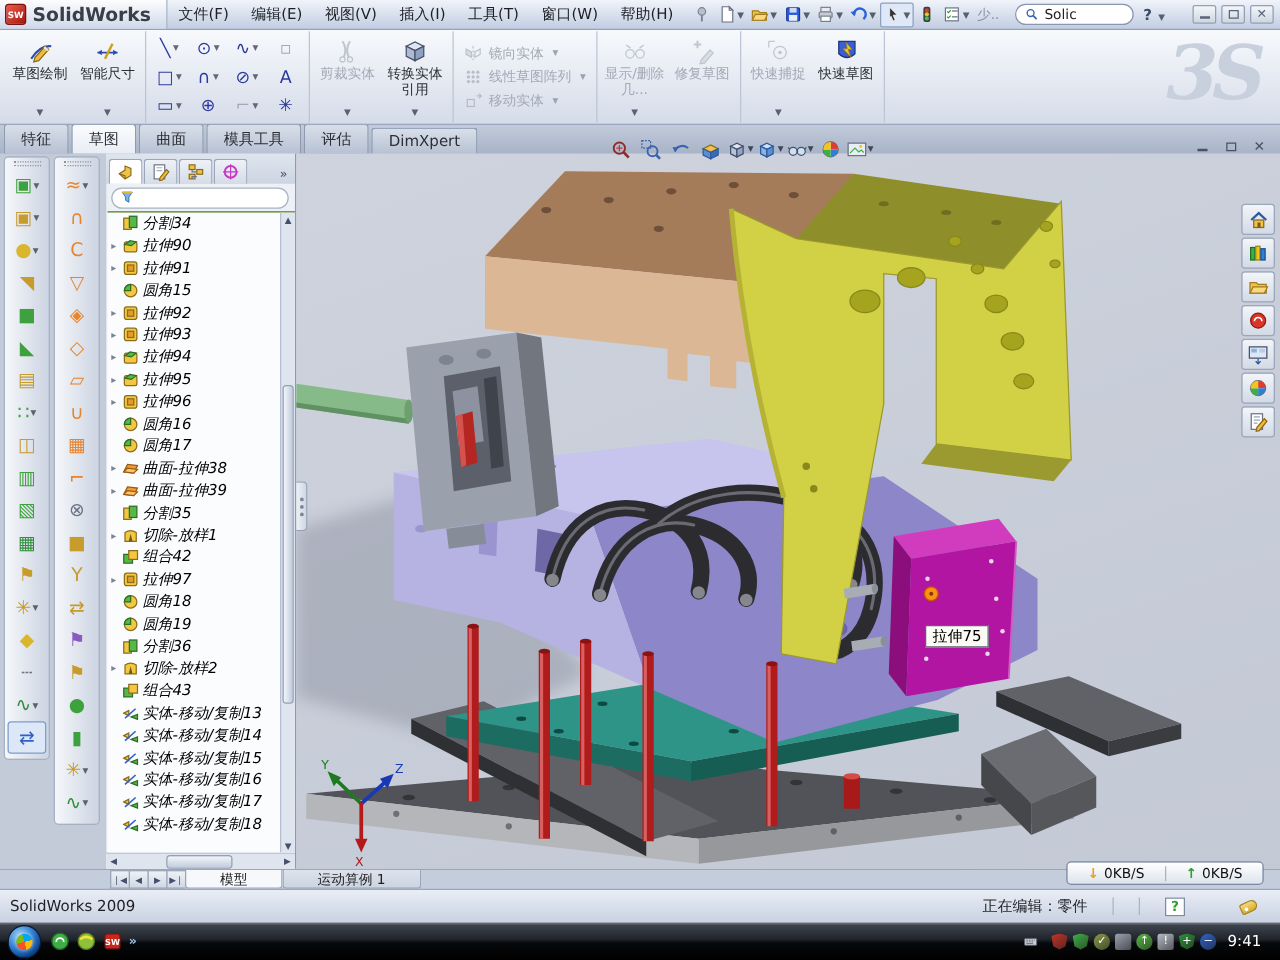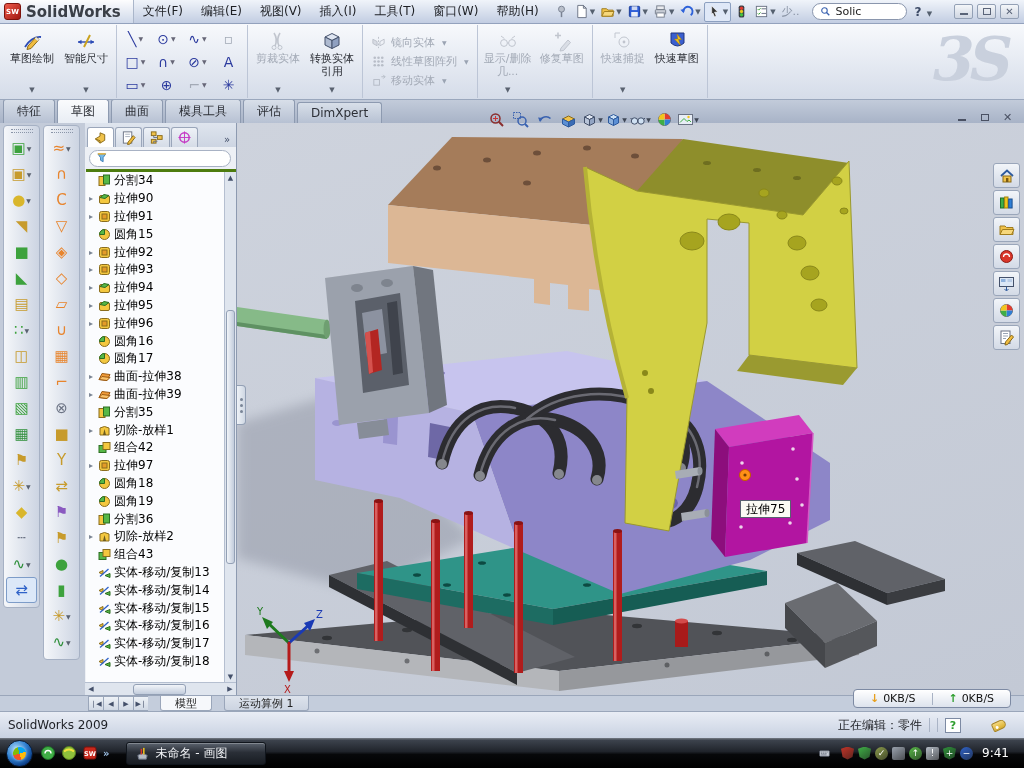--- a/index.html
+++ b/index.html
@@ -79,21 +79,21 @@
   .ptabs { display:flex; align-items:flex-end; padding:2px 2px 0; height:24px;
            background:linear-gradient(#dfe5ee,#cdd5e2); }
   .ptab { width:27px; height:20px; border:1px solid #9aa6ba; border-bottom:none; border-radius:3px 3px 0 0;
           background:linear-gradient(#eef2f7,#d5dce7); display:flex; align-items:center; justify-content:center; margin-right:1px; }
   .ptab.act { background:#fff; }
   .ptab svg { width:15px; height:15px; }
   .pmore { margin-left:auto; font-size:10px; color:#44506a; padding:0 4px 2px; }
   .filter { margin:3px 5px 2px 4px; height:17px; background:#fff; border:1px solid #a8b2c4; border-radius:9px;
             display:flex; align-items:center; padding:0 6px; }
   .filter svg { width:12px; height:12px; }
-  .list { flex:1; background:#fbfcfe; margin:0 0 0 1px; position:relative; overflow:hidden; border-top:3px solid #4d7c0f; }
+  .list { flex:1; background:#fbfcfe; margin:0 0 0 1px; position:relative; overflow:hidden; border-top:1px solid #4d7c0f;font-style:italic; }
   .trow { height:17.8px; display:flex; align-items:center; padding-left:3px; }
   .trow .exp { width:9px; font-size:8px; color:#7a8494; flex:none; }
   .trow svg { width:13px; height:13px; flex:none; }
   .trow .lab { font-size:12px; color:#000; margin-left:3px; white-space:nowrap; }
   .vsb { position:absolute; right:0; top:0; bottom:0; width:12px; background:#dfe5ee; border-left:1px solid #b5bfd0;
          display:flex; flex-direction:column; align-items:center; }
   .vsb .ar { height:11px; font-size:7px; color:#44506a; display:flex; align-items:center; }
   .vsb .track { flex:1; width:100%; position:relative; }
   .vsb .thumb { position:absolute; left:1px; right:1px; top:26%; height:52%;
                 background:linear-gradient(90deg,#f2f5f9,#c2ccdc); border:1px solid #93a0b5; border-radius:3px; }
@@ -123,26 +123,26 @@
               border-radius:0 4px 4px 0; z-index:5; display:flex; flex-direction:column; align-items:center;
               justify-content:center; gap:3px; }
   .splitter i { width:3px; height:3px; background:#7a8698; border-radius:50%; }
 
   
   .mtabs { height:16px; background:#c4cddc; display:flex; align-items:stretch; padding-left:88px;
            border-top:1px solid #9aa6ba; font-size:11px; }
   .nb { width:15px; display:flex; align-items:center; justify-content:center; font-size:7px; color:#44506a;
         background:linear-gradient(#eef2f7,#d0d8e4); border:1px solid #9aa6ba; border-right:none; }
   .nb:last-of-type { border-right:1px solid #9aa6ba; }
-  .mtab { padding:0 14px; display:flex; align-items:center; background:linear-gradient(#dde3ec,#ccd4e1);
-          border:1px solid #9aa6ba; border-top:none; border-radius:0 0 3px 3px; margin-left:12px; }
+  .mtab { padding:0 27px; display:flex; align-items:center; background:linear-gradient(#dde3ec,#ccd4e1);
+          border:1px solid #9aa6ba; border-top:none; border-radius:0 0 3px 3px; margin-left:0; }
   .mtab.act { background:#f6f8fb; }
   .status { height:27px; background:linear-gradient(#e9edf5,#c9d2e2); border-top:1px solid #9aa6ba;
             display:flex; align-items:center; font-size:12px; color:#1d1f24; padding:0 8px; }
-  .status .right { margin-left:auto; display:flex; align-items:center; gap:7px; }
+  .status .right { margin-left:auto; display:flex; align-items:center; gap:20px; }
   .sep { width:1px; height:14px; background:#aab4c6; }
   .qmark { width:16px; height:15px; background:#fff; border:1px solid #7d8aa3; display:flex;
            align-items:center; justify-content:center; color:#2e9e2e; font-size:11px; font-weight:bold; }
   .tagic { width:14px; height:9px; background:linear-gradient(#f5d87a,#d9ae2e); border:1px solid #a8831e;
            border-radius:2px 5px 5px 2px; transform:rotate(-25deg); position:relative; margin:0 10px 0 24px; }
   .tagic::after { content:""; position:absolute; left:2px; top:3px; width:3px; height:3px; border-radius:50%; background:#fff; }
   .net { position:absolute; left:853px; top:689px; width:158px; height:19px;
          background:linear-gradient(#ffffff,#dde3ed); border:1px solid #7d8aa3; border-radius:4px;
          display:flex; align-items:center; z-index:9; font-size:11px; color:#111; }
   .net .half { flex:1; display:flex; align-items:center; justify-content:center; gap:4px; }
@@ -1423,30 +1423,20 @@
         </span>
         <span style="width: 16px; height: 16px; display: inline-flex;">
           <svg viewBox="0 0 16 16" width="100%" height="100%">
             <rect x="2" y="2" width="12" height="12" rx="2" fill="#c8281c" stroke="#7d120c"></rect>
             <text x="8" y="11" font-size="6.5" fill="#fff" text-anchor="middle" font-weight="bold" font-family="DejaVu Sans">SW</text>
           </svg>
         </span>
         <span class="qlmore">»</span>
       </div>
     <div id="twins" style="display:flex;align-items:center">
-        <div class="twin w2">
-          <span style="width:15px;height:15px;display:inline-flex">
-            <svg viewBox="0 0 16 16" width="100%" height="100%">
-              <path d="M3 10 q5-3.5 10 0 l-1 4 H4 Z" fill="#b5bac2" stroke="#6b7384"></path>
-              <rect x="6" y="3" width="1.6" height="6" fill="#d9362a"></rect>
-              <rect x="8.6" y="2" width="1.6" height="7" fill="#f2c51c"></rect>
-            </svg>
-          </span>
-          <span>未命名 - 画图</span>
-        </div>
       </div>
     <div class="trayz">
       <span class="kbdic" style="display: inline-flex; width: 17px; height: 11px;">
           <svg viewBox="0 0 16 16" width="100%" height="100%">
             <rect x="1" y="4" width="14" height="8" rx="1" fill="#c9ced6" stroke="#5a6170"></rect>
             <path d="M3 6 h2 M6 6 h2 M9 6 h2 M12 6 h1 M3 8 h2 M6 8 h2 M9 8 h2 M3 10 h8" stroke="#5a6170"></path>
           </svg>
         </span>
       <span id="tray" style="display:flex;gap:4px;align-items:center">
           <span class="tico shield" style="background: linear-gradient(145deg, rgb(194, 52, 40), rgb(26, 26, 26) 160%);"></span>

